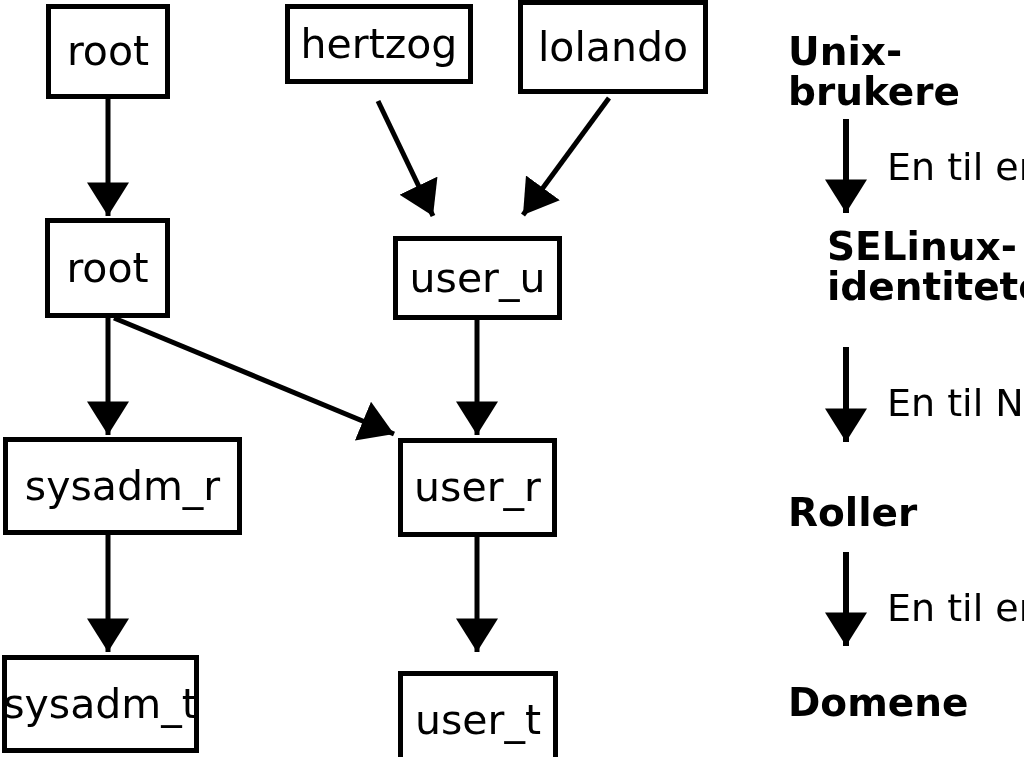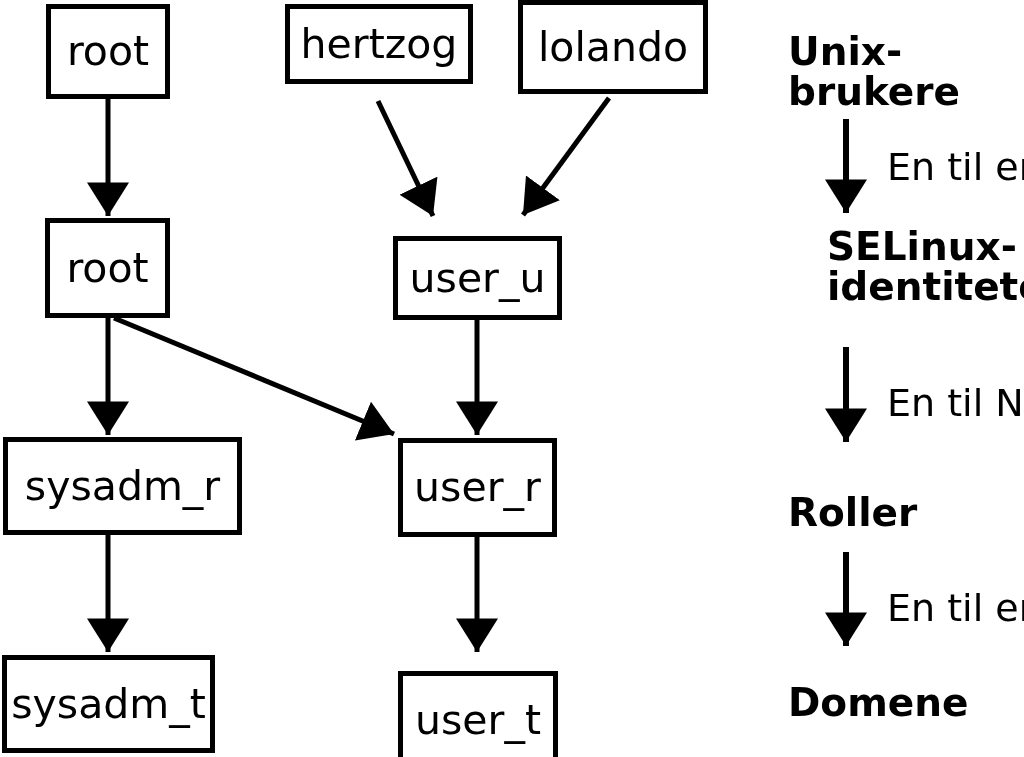--- a/index.html
+++ b/index.html
@@ -56,21 +56,21 @@
     white-space: nowrap;
   }
   
   #n-unix-root      { left: 46px;  top: 4px;   width: 124px; height: 95px; }
   #n-unix-hertzog   { left: 285px; top: 4px;   width: 188px; height: 80px; }
   #n-unix-lolando   { left: 518px; top: 0;   width: 190px; height: 94px; }
   #n-identity-root  { left: 45px;  top: 218px; width: 125px; height: 100px; }
   #n-identity-useru { left: 393px; top: 236px; width: 169px; height: 84px; }
   #n-role-sysadmr   { left: 3px;   top: 437px; width: 239px; height: 98px; }
   #n-role-userr     { left: 398px; top: 438px; width: 159px; height: 99px; }
-  #n-domain-sysadmt { left: 2px;   top: 655px; width: 213px; height: 98px; }
+  #n-domain-sysadmt { left: 2px;   top: 655px; width: 197px; height: 98px; }
   #n-domain-usert   { left: 398px; top: 671px; width: 160px; height: 98px; }
 
   #lg-unix      { left: 788px; top: 32px;  }
   #lg-rel1      { left: 887px; top: 148px; }
   #lg-identity  { left: 787px; top: 227px; margin-left: 40px; }
   #lg-rel2      { left: 887px; top: 384px; }
   #lg-roller    { left: 788px; top: 465px; margin-top: 28px; }
   #lg-rel3      { left: 887px; top: 589px; }
   #lg-domene    { left: 788px; top: 683px; }
 </style>

